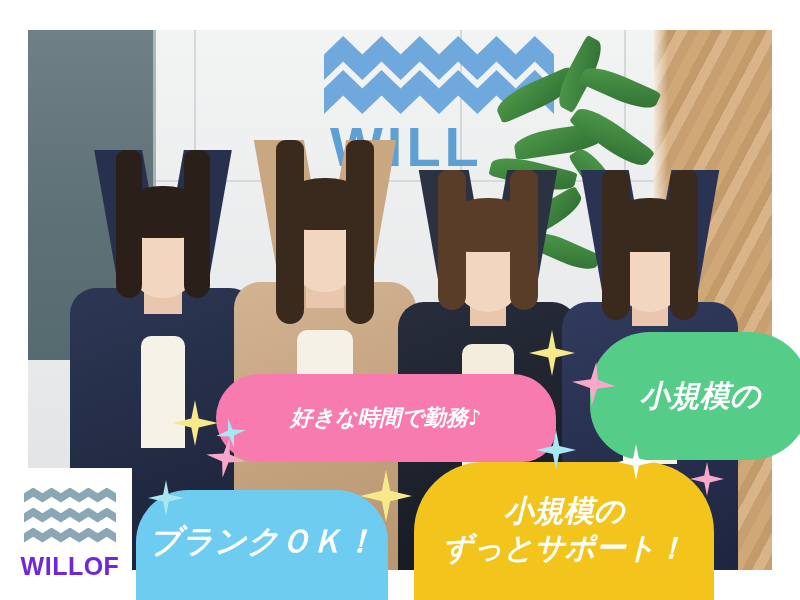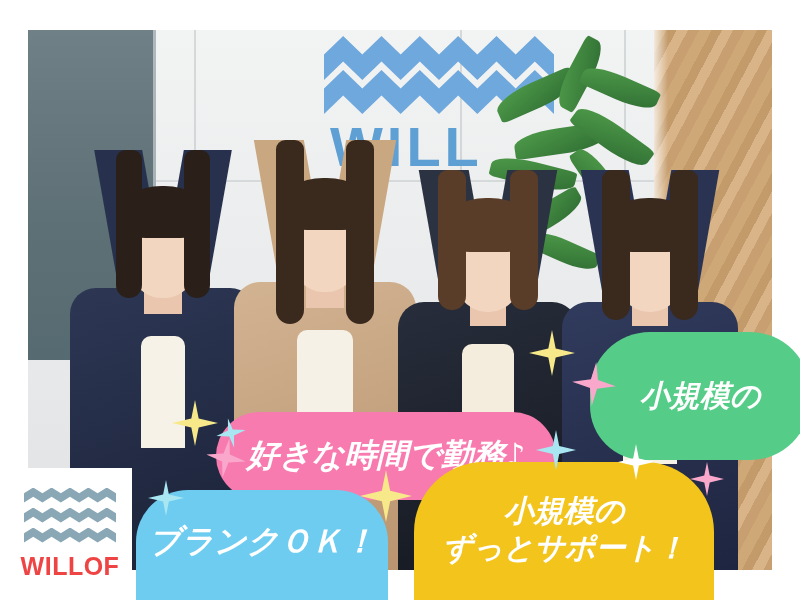--- a/index.html
+++ b/index.html
@@ -146,24 +146,24 @@
   .bubble{
     position:absolute;
     display:flex; flex-direction:column;
     align-items:center; justify-content:center;
     color:#ffffff; font-weight:700; line-height:1.22;
     text-align:center;
   }
   .bubble span{ display:block; white-space:nowrap;font-style:italic; }
 
   .bubble-pink{
-    left:216px; top:412px; width:340px; height:88px;
+    left:216px; top:374px; width:340px; height:88px;
     background:#f87bb0;
     border-radius:58px 58px 44px 58px;
-    font-size:32px;
+    font-size:22px;
     z-index:6;
   }
   .bubble-green{
     left:590px; top:332px; width:220px; height:128px;
     background:#55cc87;
     border-radius:60px 60px 60px 54px;
     font-size:30px;
     z-index:6;
   }
   .bubble-blue{
@@ -342,16 +342,16 @@
 
   <div class="bubble bubble-yellow" style="background: rgb(242, 196, 28); color: rgb(255, 255, 255);">
     <span>小規模の</span>
     <span>ずっとサポート！</span>
   </div>
 
   <div class="corner-logo">
     <div class="logo-zig" style="background: rgb(138, 167, 181);"></div>
     <div class="logo-zig" style="background: rgb(138, 167, 181);"></div>
     <div class="logo-zig" style="background: rgb(138, 167, 181);"></div>
-    <div class="logo-word" style="color: #ef4444;">WILLOF</div>
+    <div class="logo-word" style="color: #6d28d9;">WILLOF</div>
   </div>
 
 </div>
 
 </body></html>

